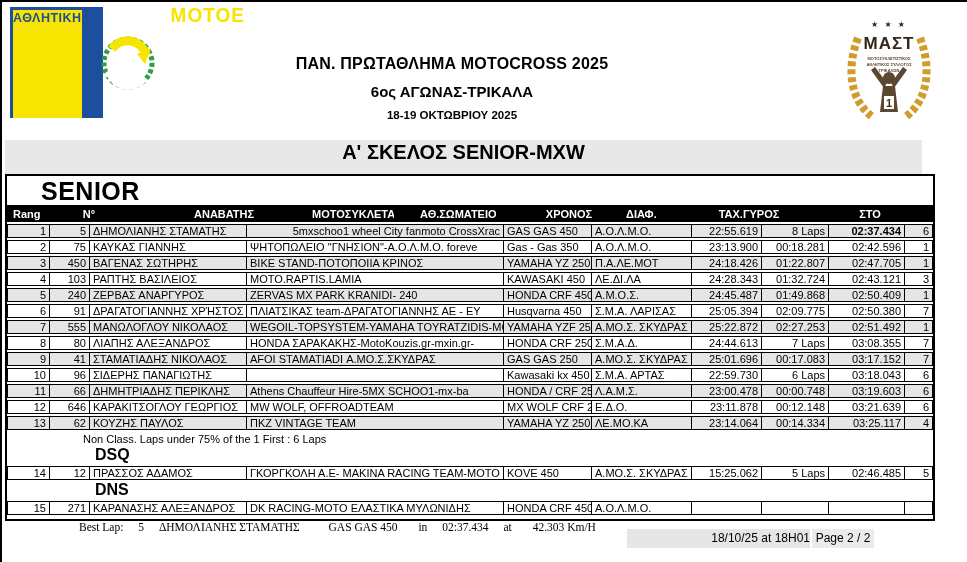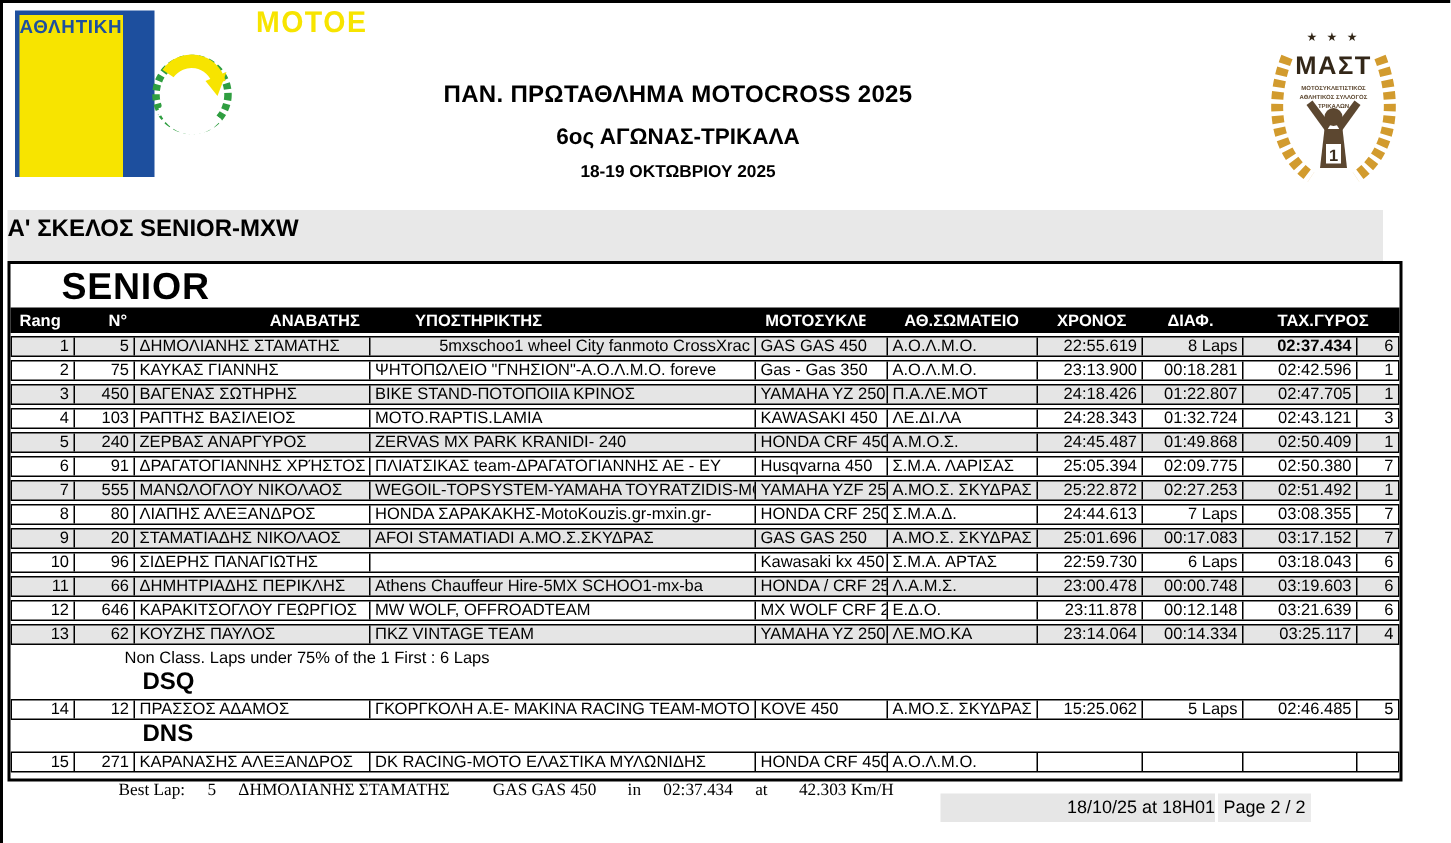--- a/index.html
+++ b/index.html
@@ -34,21 +34,21 @@
   .mast-svg{position:absolute;left:0;top:0;}
 
   
   .title-block{position:absolute;left:110px;top:53px;width:680px;text-align:center;}
   .title-l1{font-size:16px;font-weight:bold;letter-spacing:.2px;}
   .title-l2{font-size:15px;font-weight:bold;margin-top:10px;}
   .title-l3{font-size:11.5px;font-weight:bold;margin-top:9px;}
 
   
   .section-bar{position:absolute;left:3px;top:138px;width:917px;height:43px;background:var(--bar_grey);
-               text-align:left;font-size:16px;font-weight:bold;line-height:25px;}
+               text-align:center;font-size:20px;font-weight:bold;line-height:25px;}
 
   
   .results-block{position:absolute;left:3px;top:172px;width:930px;height:347px;
                  border:2px solid #000;background:#fff;}
   .senior-title{height:29px;line-height:31px;padding-left:34px;font-size:25px;font-weight:bold;letter-spacing:.5px;border-radius:10px;}
 
   .thead{display:flex;align-items:center;height:17px;background:#000;color:#fff;
          font-size:11px;font-weight:bold;gap:20px;}
   .hcell{overflow:hidden;white-space:nowrap;}
   .c-rank{width:42px}.c-num{width:40px}.c-rider{width:157px}.c-sponsor{width:257px}
@@ -127,21 +127,20 @@
 
   <div class="section-bar">Α' ΣΚΕΛΟΣ SENIOR-MXW</div>
 
   <div class="results-block">
     <div class="senior-title">SENIOR</div>
 
     <div class="thead">
       <div class="hcell c-rank h-pl">Rang</div>
       <div class="hcell c-num h-ctr">N°</div>
       <div class="hcell c-rider h-rider">ΑΝΑΒΑΤΗΣ</div>
-      <div class="hcell c-sponsor h-pl2">ΥΠΟΣΤΗΡΙΚΤΗΣ</div>
       <div class="hcell c-bike h-pl">ΜΟΤΟΣΥΚΛΕΤΑ</div>
       <div class="hcell c-club h-pl">ΑΘ.ΣΩΜΑΤΕΙΟ</div>
       <div class="hcell c-time h-ctr">ΧΡΟΝΟΣ</div>
       <div class="hcell c-diff h-pl2">ΔΙΑΦ.</div>
       <div class="hcell c-best h-ctr">ΤΑΧ.ΓΥΡΟΣ</div>
       <div class="hcell c-sto h-ctr">ΣΤΟ</div>
     </div>
 
     <div class="rows-area" id="rows-classified">
         <div class="drow grey">
@@ -235,21 +234,21 @@
           <div class="cell c-sponsor a-l">HONDA ΣΑΡΑΚΑΚΗΣ-MotoKouzis.gr-mxin.gr-</div>
           <div class="cell c-bike a-l">HONDA CRF 250</div>
           <div class="cell c-club a-l">Σ.Μ.Α.Δ.</div>
           <div class="cell c-time a-r">24:44.613</div>
           <div class="cell c-diff a-r">7 Laps</div>
           <div class="cell c-best a-r">03:08.355</div>
           <div class="cell c-sto a-r">7</div>
         </div>
         <div class="drow grey">
           <div class="cell c-rank a-r">9</div>
-          <div class="cell c-num a-r">20</div>
+          <div class="cell c-num a-r">41</div>
           <div class="cell c-rider a-l">ΣΤΑΜΑΤΙΑΔΗΣ ΝΙΚΟΛΑΟΣ</div>
           <div class="cell c-sponsor a-l">AFOI STAMATIADI Α.ΜΟ.Σ.ΣΚΥΔΡΑΣ</div>
           <div class="cell c-bike a-l">GAS GAS 250</div>
           <div class="cell c-club a-l">Α.ΜΟ.Σ. ΣΚΥΔΡΑΣ</div>
           <div class="cell c-time a-r">25:01.696</div>
           <div class="cell c-diff a-r">00:17.083</div>
           <div class="cell c-best a-r">03:17.152</div>
           <div class="cell c-sto a-r">7</div>
         </div>
         <div class="drow">

